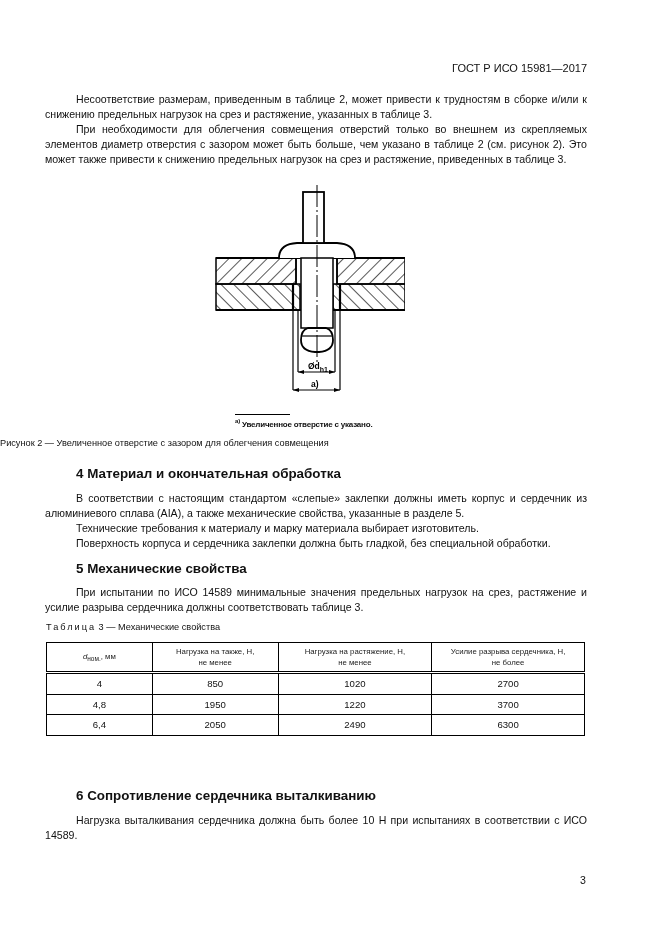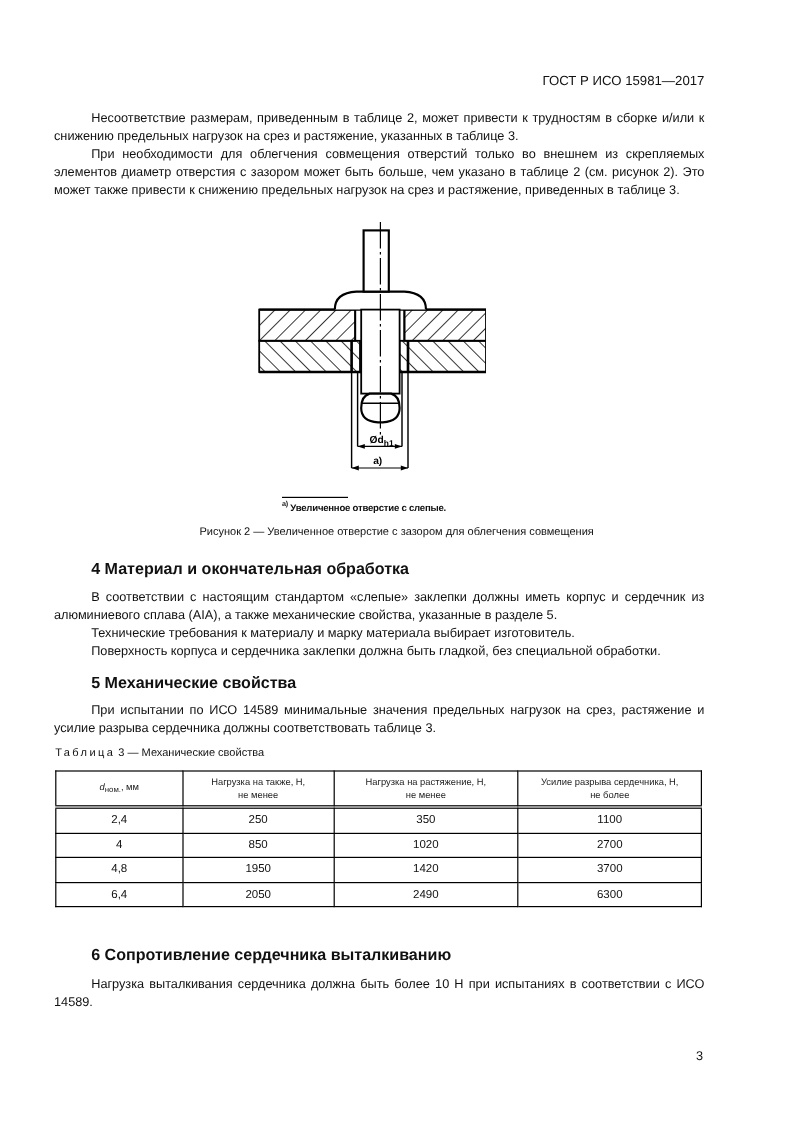--- a/index.html
+++ b/index.html
@@ -5,21 +5,21 @@
     html, body { margin: 0; padding: 0; background: #ffffff; }
     body {
       width: 661px; height: 936px; position: relative; overflow: hidden;
       font-family: "Liberation Sans", sans-serif; color: #111;
     }
     .abs { position: absolute; }
     .hdr { right: 74px; top: 62px; font-size: 11px; font-weight: normal; letter-spacing: 0; }
     .p { left: 45px; width: 542px; font-size: 10.6px; line-height: 15px; text-align: justify; }
     .p .ind { display: inline-block; width: 31px; }
     .h2 { left: 76px; font-size: 13.4px; font-weight: bold; }
-    .cap { left: 0; width: 661px; text-align: center; font-size: 9.2px; }
+    .cap { left: 0; width: 661px; text-align: left; font-size: 9.2px; }
     .tcap { left: 46px; font-size: 9.2px; }
     .tcap .sp { letter-spacing: 2px; }
     table.t {
       position: absolute; left: 46px; top: 642px; width: 539px;
       border-collapse: collapse; font-size: 9.6px;
     }
     table.t td, table.t th {
       border: 1.6px solid #000; text-align: center; padding: 0;
     }
     table.t th { font-weight: normal; font-size: 7.8px; height: 28px; line-height: 11px; color: #222; }
@@ -84,21 +84,21 @@
     <polygon points="130,192 124,190 124,194" fill="#000"></polygon>
     <text x="103" y="189" font-size="8.5" font-family="Liberation Sans, sans-serif" font-weight="bold"><tspan>Ød</tspan><tspan font-size="7" dy="3">h1</tspan></text>
 
     <line x1="88" y1="210" x2="135" y2="210" stroke="#000" stroke-width="1"></line>
     <polygon points="88,210 94,208 94,212" fill="#000"></polygon>
     <polygon points="135,210 129,208 129,212" fill="#000"></polygon>
     <text x="106" y="207" font-size="8.5" font-family="Liberation Sans, sans-serif" font-weight="bold">a)</text>
   </svg>
 
   <div class="abs fnline"></div>
-  <div class="abs fn"><sup style="font-size:6px">a)</sup> <span>Увеличенное отверстие с слепые.</span></div>
+  <div class="abs fn"><sup style="font-size:6px">a)</sup> <span>Увеличенное отверстие с указано.</span></div>
 
   <div class="abs cap" style="top:438px">Рисунок 2 — Увеличенное отверстие с зазором для облегчения совмещения</div>
 
   <div class="abs h2" style="top:466px">4  Материал и окончательная обработка</div>
   <div class="abs p" style="top:491px"><span class="ind"></span><span>В соответствии с настоящим стандартом «слепые» заклепки должны иметь корпус и сердечник из алюминиевого сплава (AIA), а также механические свойства, указанные в разделе 5.</span></div>
   <div class="abs p" style="top:521px"><span class="ind"></span><span>Технические требования к материалу и марку материала выбирает изготовитель.</span></div>
   <div class="abs p" style="top:536px"><span class="ind"></span><span>Поверхность корпуса и сердечника заклепки должна быть гладкой, без специальной обработки.</span></div>
 
   <div class="abs h2" style="top:561px">5  Механические свойства</div>
   <div class="abs p" style="top:585px"><span class="ind"></span><span>При испытании по ИСО 14589 минимальные значения предельных нагрузок на срез, растяжение и усилие разрыва сердечника должны соответствовать таблице 3.</span></div>
@@ -115,35 +115,29 @@
     <thead>
       <tr>
         <th><i>d</i><span class="sub">ном.</span><span>, мм</span></th>
         <th><span>Нагрузка на также, Н,</span><br><span>не менее</span></th>
         <th><span>Нагрузка на растяжение, Н,</span><br><span>не менее</span></th>
         <th><span>Усилие разрыва сердечника, Н,</span><br><span>не более</span></th>
       </tr>
     </thead>
     <tbody>
       <tr>
-        <td>2,4</td>
-          <td>250</td>
-          <td>350</td>
-          <td>1100</td>
-      </tr>
-      <tr>
         <td>4</td>
           <td>850</td>
           <td>1020</td>
           <td>2700</td>
       </tr>
       <tr>
         <td>4,8</td>
           <td>1950</td>
-          <td>1420</td>
+          <td>1220</td>
           <td>3700</td>
       </tr>
       <tr>
         <td>6,4</td>
           <td>2050</td>
           <td>2490</td>
           <td>6300</td>
       </tr>
     </tbody>
   </table>

